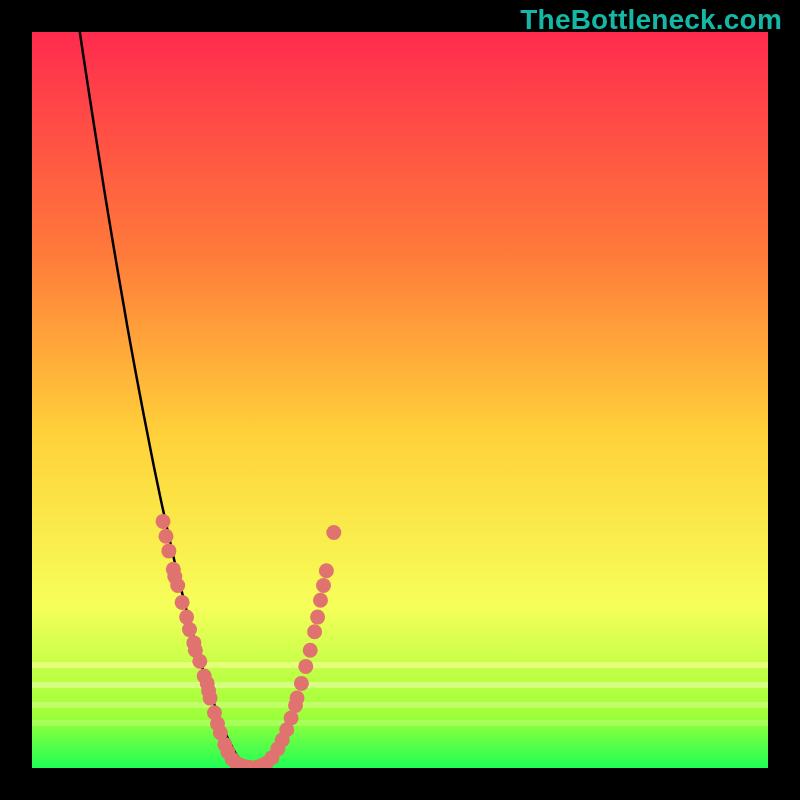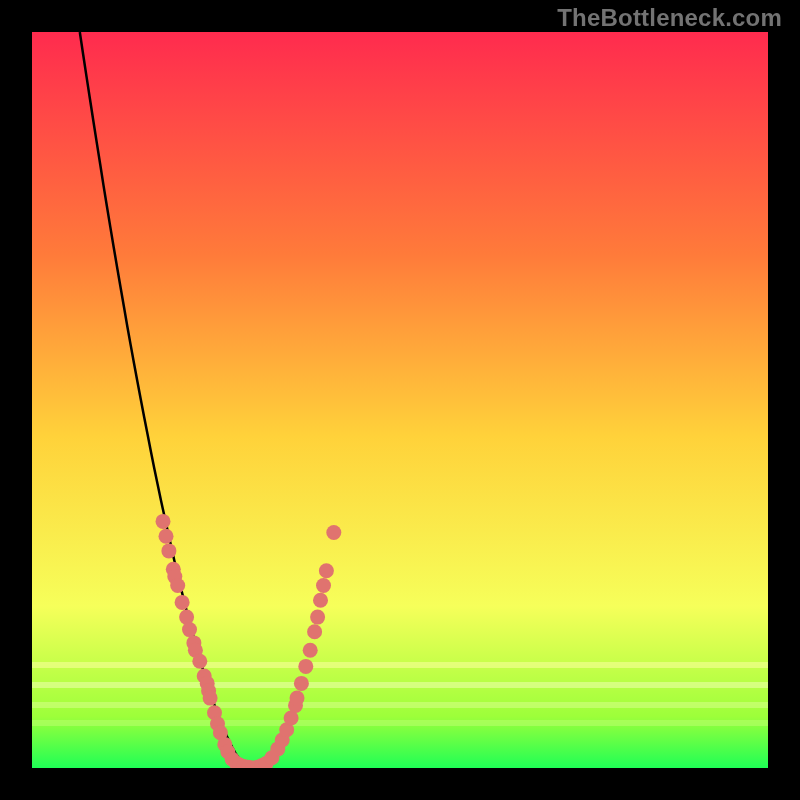--- a/index.html
+++ b/index.html
@@ -14,22 +14,22 @@
   .outer {
     position: relative;
     width: 800px;
     height: 800px;
     background: #000;
   }
   .watermark {
     position: absolute;
     top: 4px;
     right: 18px;
-    color: #737373;
-    font-size: 24px;
+    color: #14b8a6;
+    font-size: 28px;
     font-weight: 600;
     letter-spacing: 0.2px;
     z-index: 5;
     user-select: none;
   }
   .plot {
     position: absolute;
     left: 32px;
     top: 32px;
     width: 736px;

